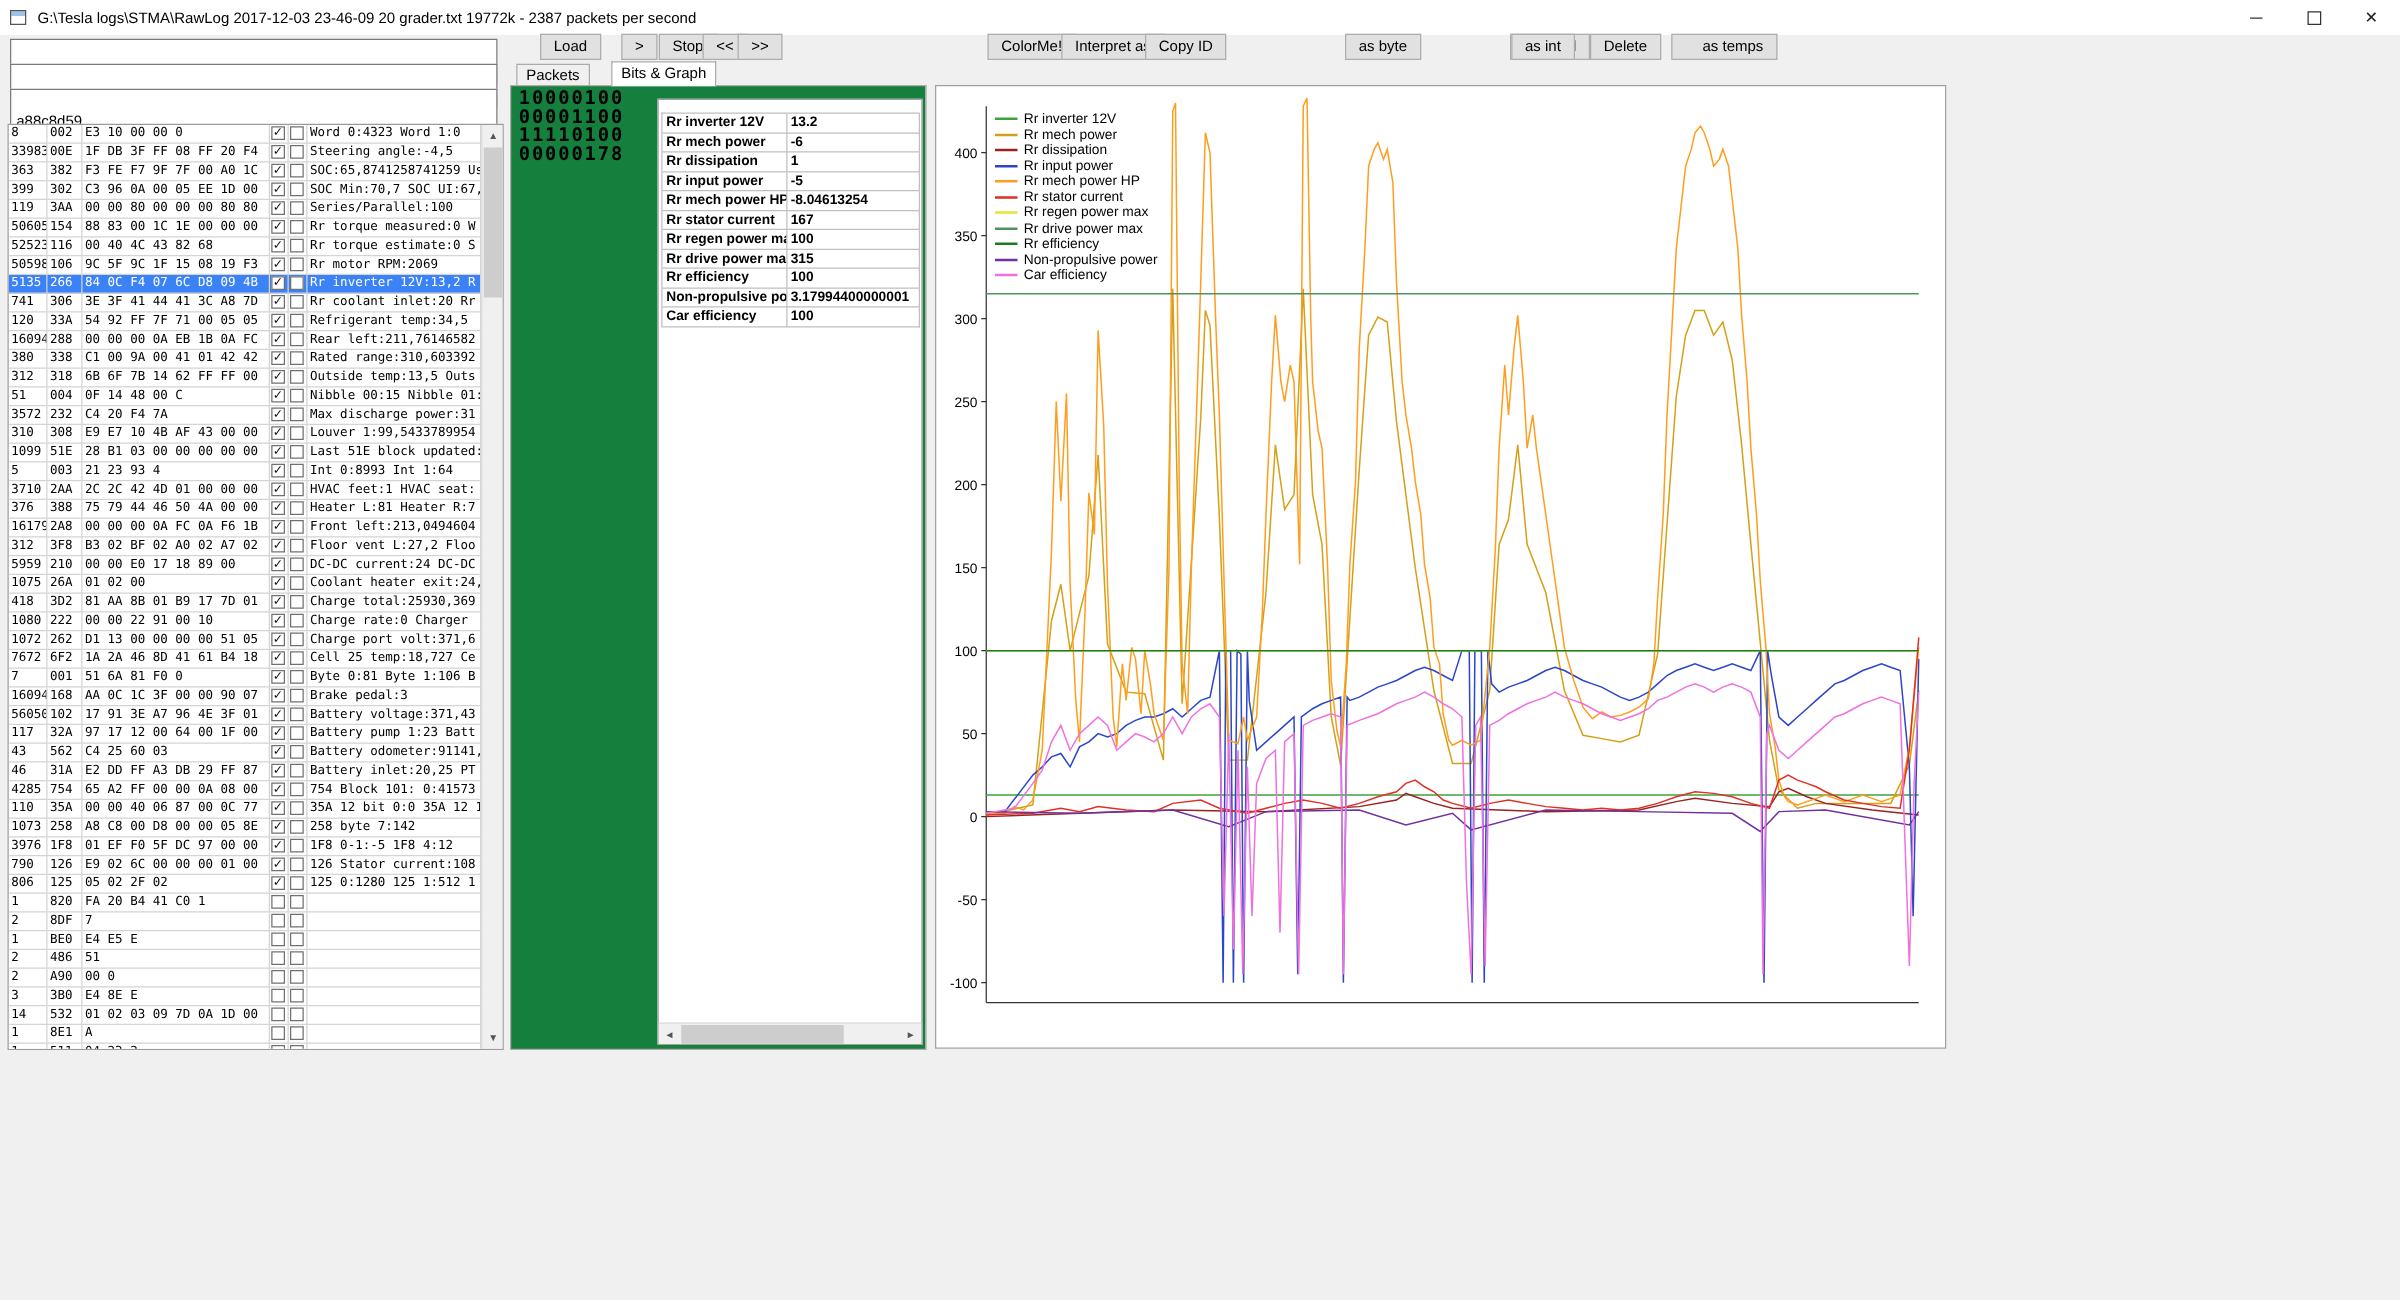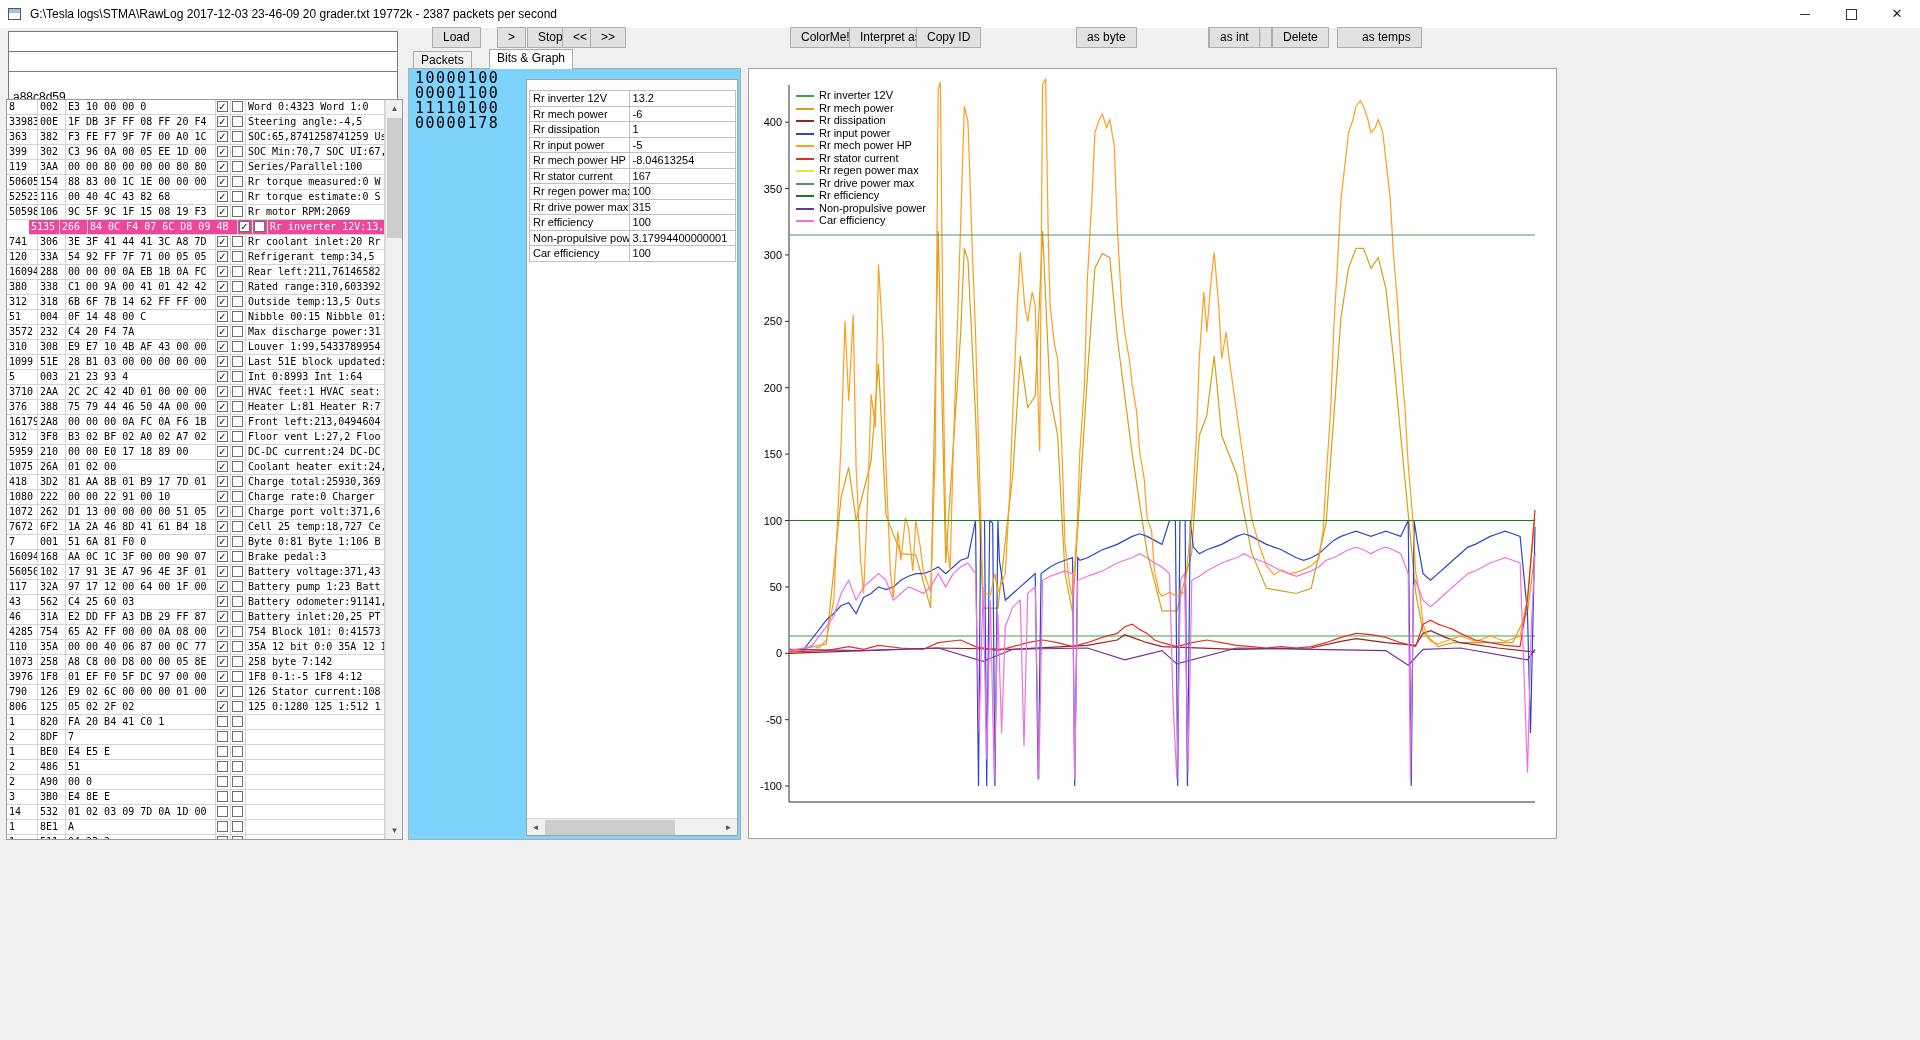--- a/index.html
+++ b/index.html
@@ -20,21 +20,21 @@
   .vinbox { position:absolute; left:8px; width:390px; height:18px; background:#fff;
     border:1px solid #7a7a7a; font-size:12px; line-height:16px; padding:17px 4px; }
   .btn { position:absolute; top:27px; height:21px; background:#e1e1e1; border:1px solid #adadad;
     font-size:12px; line-height:19px; padding:0 10px; text-align:center; white-space:nowrap; }
 
   
   .pgrid { position:absolute; left:6px; top:99px; width:397px; height:741px;
     background:#fff; border:1px solid #9a9a9a; overflow:hidden; }
   .pgrid-rows { position:absolute; left:0; top:0; right:17px; bottom:0; overflow:hidden; }
   .prow { display:flex; height:15px; font-family:"DejaVu Sans Mono", monospace; font-size:10px; background:#fff; }
-  .prow.sel { background:#ec4899; color:#fff;margin-left:22px; }
+  .prow.sel { background:#3b82f6; color:#fff; }
   .pc { border-right:1px solid #d4d4d4; border-bottom:1px solid #d4d4d4; padding:1px 2px 0 2px;
     white-space:nowrap; overflow:hidden; }
   .cc  { width:31px; }
   .cid { width:28px; }
   .chex{ width:150px; }
   .ck  { width:15px; padding:1px 1px 0 1px; }
   .cd  { flex:1; }
   .cb { display:inline-block; width:11px; height:11px; background:#fff; border:1px solid #707070;
     font-size:10px; line-height:10px; text-align:center; color:#111; font-family:"DejaVu Sans", sans-serif; }
 
@@ -44,21 +44,21 @@
   .sb-thumb-v { position:absolute; left:1px; width:15px; background:#cdcdcd; }
   .sb-h { position:absolute; left:0; bottom:0; height:17px; width:100%; background:#f0f0f0; border-top:1px solid #dcdcdc; }
   .sb-btn-h { position:absolute; top:0; width:17px; height:17px; text-align:center; font-size:8px; line-height:17px; color:#555; }
   .sb-thumb-h { position:absolute; top:1px; height:15px; background:#cdcdcd; }
 
   
   .tab { position:absolute; height:18px; background:#f0f0f0; border:1px solid #ababab;
     font-size:12px; line-height:16px; padding:0 7px; }
   .tab.active { background:#fff; height:20px; border-bottom:none; z-index:5;margin-left:30px; }
   .tabpage { position:absolute; left:408px; top:68px; width:333px; height:772px;
-    background:#7dd3fc; border:1px solid #ababab; }
+    background:#15803d; border:1px solid #ababab;font-weight:bold; }
 
   
   .bits { position:absolute; left:6px; top:2px; font-family:"DejaVu Sans Mono", monospace;
     font-size:15px; letter-spacing:1.5px; line-height:15px; }
 
   
   .sigpanel { position:absolute; left:117px; top:10px; width:212px; height:757px;
     background:#fff; border:1px solid #a0a0a0; }
   .sigtable { position:absolute; left:2px; top:10px; width:207px; border-top:1px solid #c0c0c0; border-left:1px solid #c0c0c0; }
   .srow { display:flex; height:15.5px; font-size:11px; }

